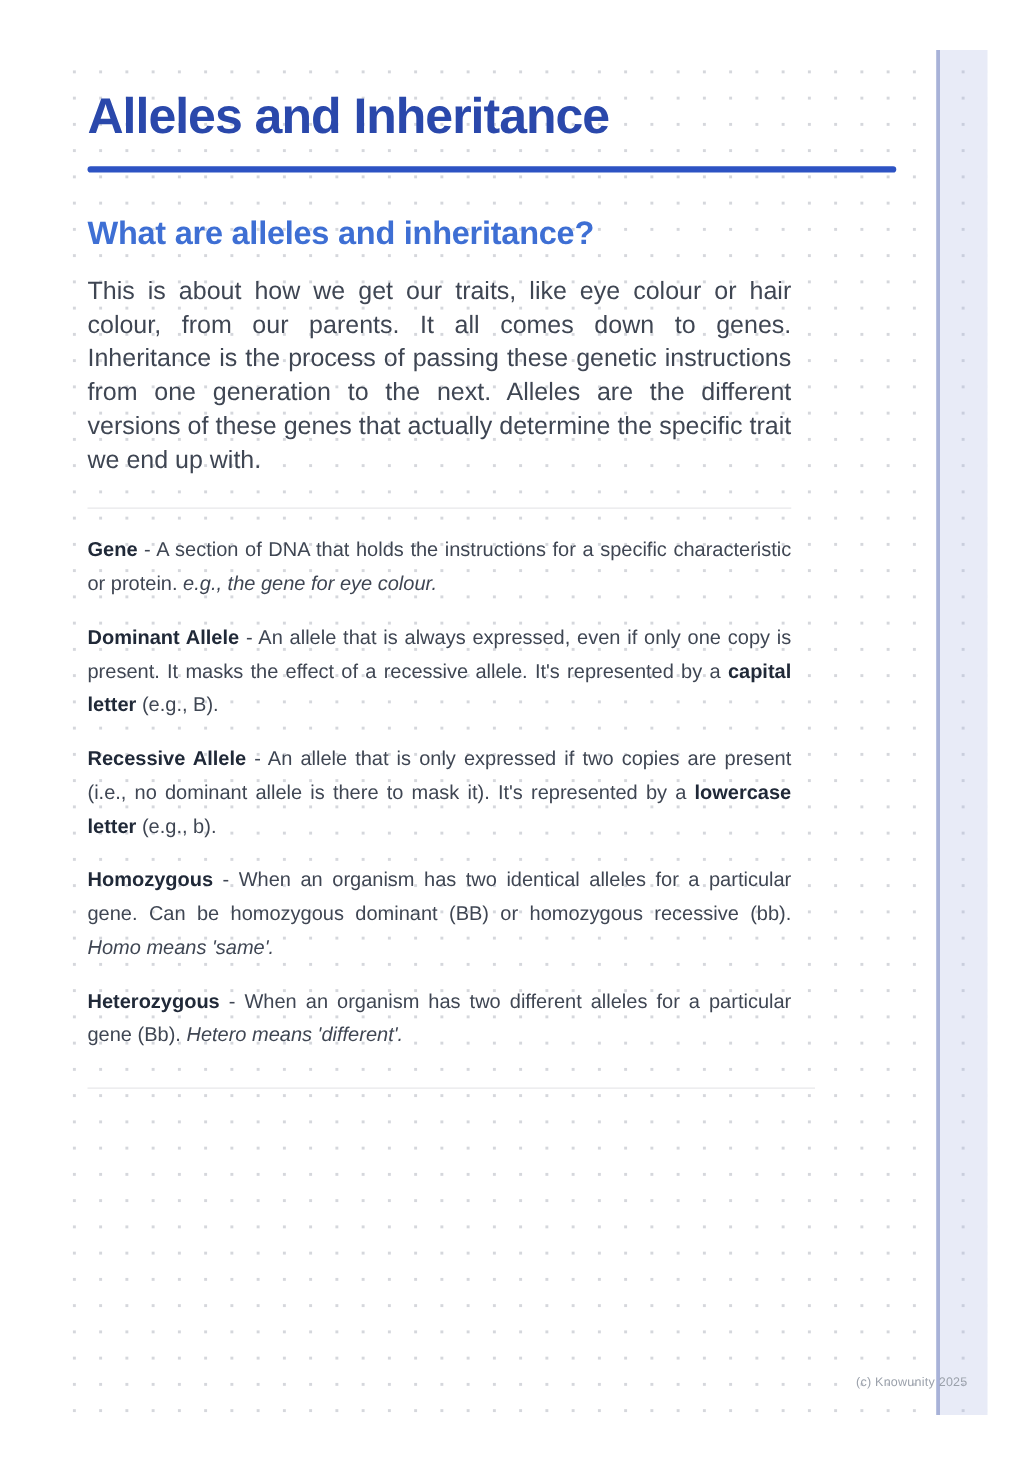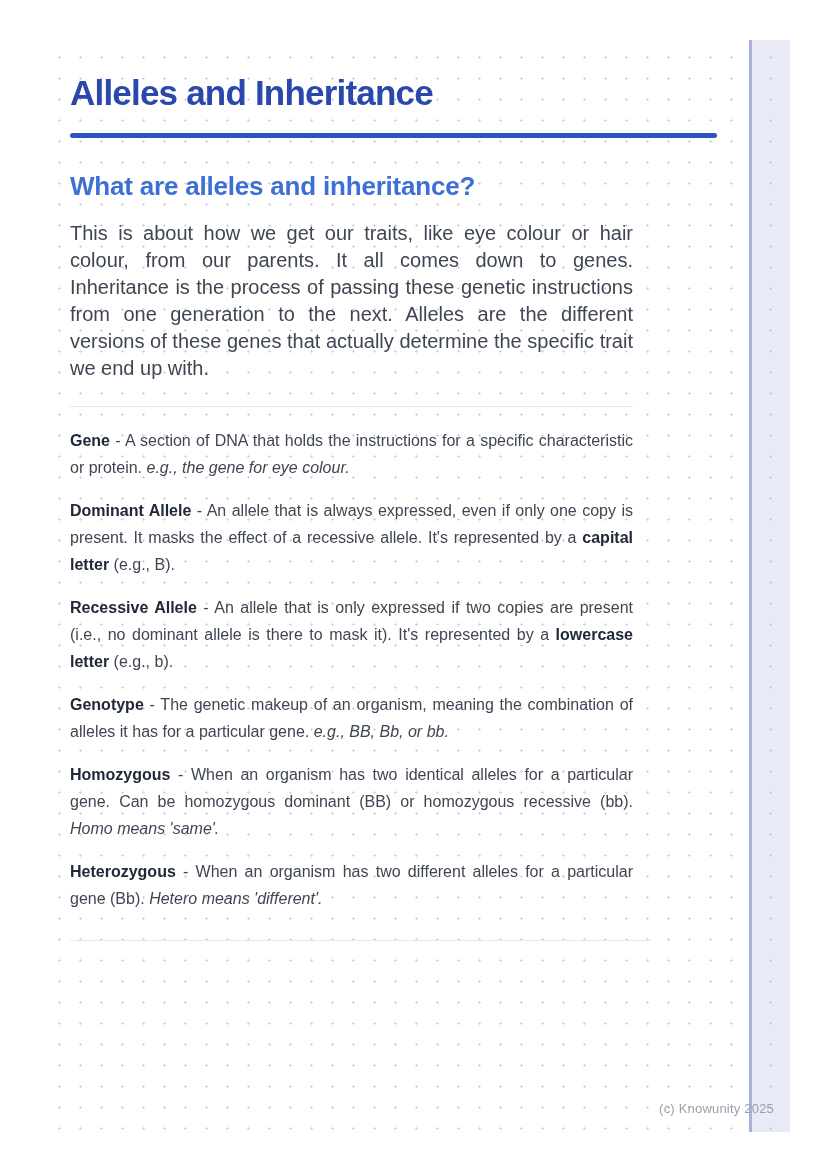--- a/index.html
+++ b/index.html
@@ -37,21 +37,21 @@
   }
 
   .content {
     position: relative;
     margin-left: 26px;
     width: 563px;
   }
 
   h1 {
     margin: 0; padding-top: 30px;
-    font-size: 35px; line-height: 46px;
+    font-size: 40px; line-height: 46px;
     font-weight: bold;
     color: #2a48ab;
     letter-spacing: -0.8px;
   }
   .title-rule {
     margin-top: 17px;
     width: 647px; height: 5px;
     background: #2d53c3;
     border-radius: 3px;
   }
@@ -86,21 +86,21 @@
     text-align: justify;
   }
   .term:last-child { margin-bottom: 0; }
   .term .bold { font-weight: bold; color: #202938; }
   .term .italic { font-style: italic; }
   .term .normal { font-weight: normal; }
 
   .watermark {
     position: absolute;
     top: 1101px; right: 54px;
-    font-size: 13px;
+    font-size: 10px;
     color: #9ba1ab;
     letter-spacing: 0.2px;
     z-index: 5;
   }
 </style>
 </head>
 <body>
 
 <div class="canvas">
 
@@ -115,21 +115,20 @@
 
       <p class="body">This is about how we get our traits, like eye colour or hair colour, from our parents. It all comes down to genes. Inheritance is the process of passing these genetic instructions from one generation to the next. Alleles are the different versions of these genes that actually determine the specific trait we end up with.</p>
 
       <hr class="divider">
 
 
       <div class="terms">
           <p class="term"><span class="bold">Gene</span><span class="normal"> - A section of DNA that holds the instructions for a specific characteristic or protein. </span><span class="italic">e.g., the gene for eye colour.</span></p>
           <p class="term"><span class="bold">Dominant Allele</span><span class="normal"> - An allele that is always expressed, even if only one copy is present. It masks the effect of a recessive allele. It's represented by a </span><span class="bold">capital letter</span><span class="normal"> (e.g., B).</span></p>
           <p class="term"><span class="bold">Recessive Allele</span><span class="normal"> - An allele that is only expressed if two copies are present (i.e., no dominant allele is there to mask it). It's represented by a </span><span class="bold">lowercase letter</span><span class="normal"> (e.g., b).</span></p>
-          <p class="term"><span class="bold">Genotype</span><span class="normal"> - The genetic makeup of an organism, meaning the combination of alleles it has for a particular gene. </span><span class="italic">e.g., BB, Bb, or bb.</span></p>
           <p class="term"><span class="bold">Homozygous</span><span class="normal"> - When an organism has two identical alleles for a particular gene. Can be homozygous dominant (BB) or homozygous recessive (bb). </span><span class="italic">Homo means 'same'.</span></p>
           <p class="term"><span class="bold">Heterozygous</span><span class="normal"> - When an organism has two different alleles for a particular gene (Bb). </span><span class="italic">Hetero means 'different'.</span></p>
         </div>
 
       <hr class="divider bottom">
 
     </div>
 
     <div class="margin-strip"></div>
   </div>

